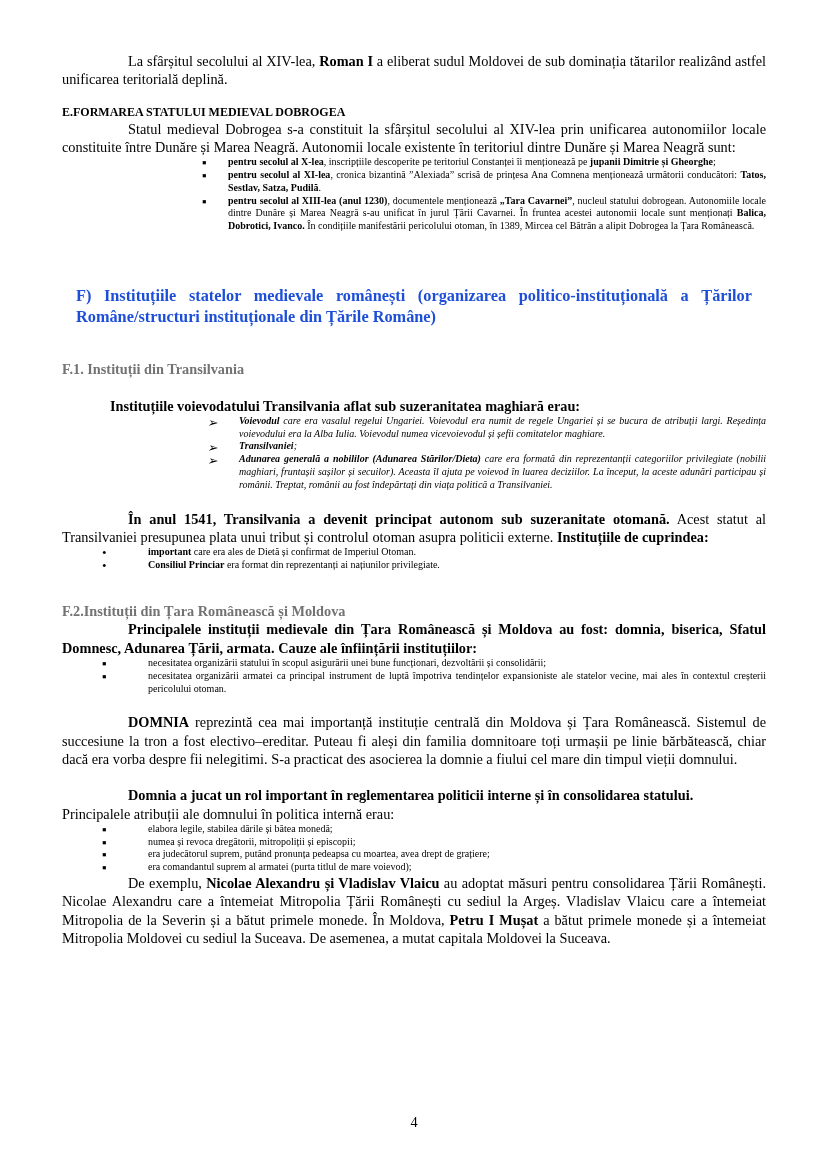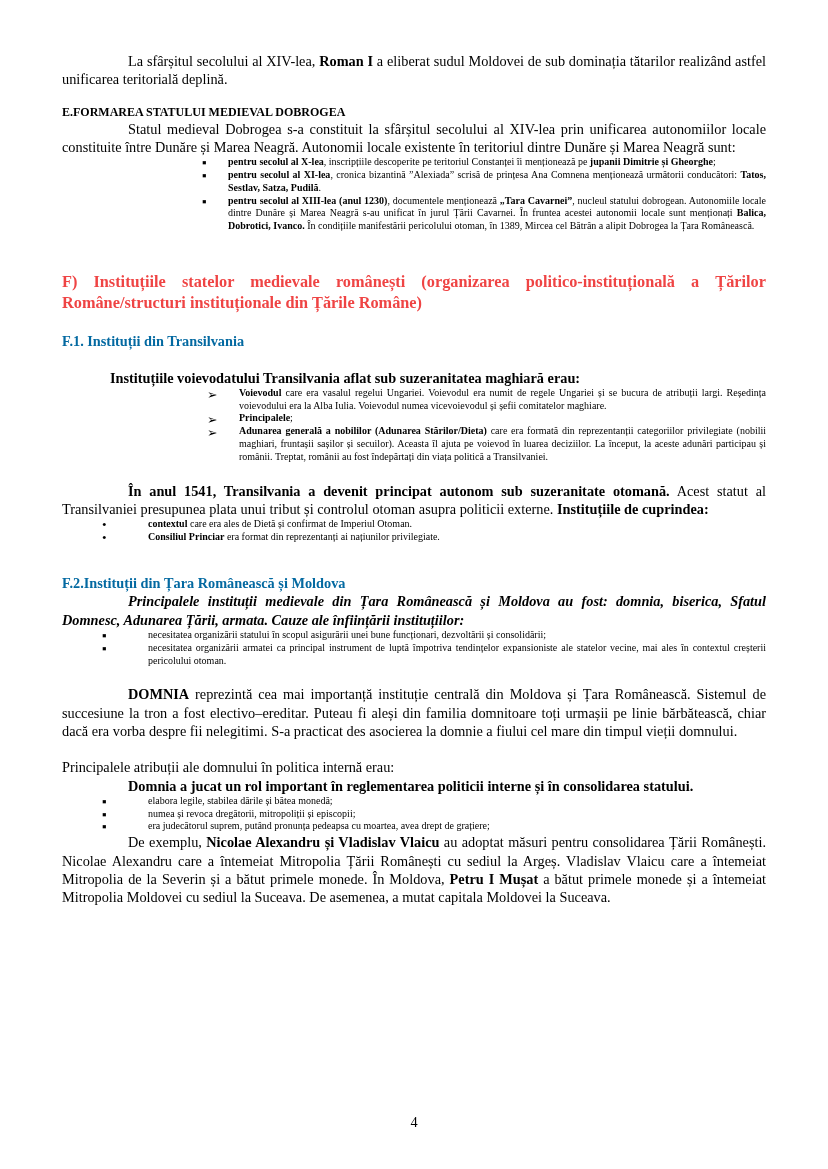--- a/index.html
+++ b/index.html
@@ -24,41 +24,41 @@
   .body-text {
     font-size: 14.3px;
     line-height: 1.28;
     text-align: justify;
     margin: 0;
   }
   .indent {
     text-indent: 66px;
   }
   .b { font-weight: bold; }
-  .bi { font-weight: bold; font-style: italic; }
+  .bi { font-weight: bold; }
 
   
   .sec-head-black {
     font-size: 12px;
     font-weight: bold;
     margin: 16px 0 0 0;
     line-height: 1.25;
   }
 
   
   .head-red {
-    color: #ef4444;
+    color: #1d4ed8;
     font-weight: bold;
     font-size: 16.3px;
     line-height: 1.32;
     text-align: justify;
-    margin: 0;
+    margin: 14px;
   }
   .head-red-sub {
-    color: #0369a1;
+    color: #737373;
     font-weight: bold;
     font-size: 14.3px;
     line-height: 1.3;
     margin: 0;
   }
 
   
   ul.sq, ul.arrow, ul.dot, ul.sq2 {
     list-style: none;
     margin: 0;
@@ -76,21 +76,21 @@
   ul.sq > li { padding-left: 26px; }
   ul.sq > li::before {
     content: "\25AA";
     position: absolute;
     left: 0;
     top: -1px;
     font-size: 13px;
   }
   
   ul.arrow { margin-left: 145px; }
-  ul.arrow > li { padding-left: 32px; }
+  ul.arrow > li { padding-left: 32px; font-style: italic; }
   ul.arrow > li::before {
     content: "\27A2";
     position: absolute;
     left: 0;
     top: 0px;
     font-size: 12.5px;
   }
   
   ul.dot { margin-left: 40px; }
   ul.dot > li { padding-left: 46px; }
@@ -147,57 +147,58 @@
   <div class="sp-md"></div>
 
   <p class="head-red-sub">F.1. Instituții din Transilvania</p>
 
   <div class="sp-md"></div>
 
   <p class="body-text b" style="margin-left:48px;">Instituțiile voievodatului Transilvania aflat sub suzeranitatea maghiară erau:</p>
 
   <ul class="arrow">
     <li><span class="b">Voievodul</span><span> care era vasalul regelui Ungariei. Voievodul era numit de regele Ungariei și se bucura de atribuții largi. Reședința voievodului era la Alba Iulia. Voievodul numea vicevoievodul și șefii comitatelor maghiare.</span></li>
-    <li><span class="b">Principalele</span><span>;</span></li>
+    <li><span class="b">Transilvaniei</span><span>;</span></li>
     <li><span class="b">Adunarea generală a nobililor (Adunarea Stărilor/Dieta)</span><span> care era formată din reprezentanții categoriilor privilegiate (nobilii maghiari, fruntașii sașilor și secuilor). Aceasta îl ajuta pe voievod în luarea deciziilor. La început, la aceste adunări participau și românii. Treptat,   românii au fost îndepărtați din viața politică a Transilvaniei.</span></li>
   </ul>
 
   <div class="sp-md"></div>
 
   <p class="body-text indent"><span class="b">În anul 1541, Transilvania a devenit principat autonom sub suzeranitate otomană.</span><span> Acest statut al Transilvaniei presupunea plata unui tribut  și controlul otoman asupra politicii externe. </span><span class="b">Instituțiile de cuprindea:</span></p>
 
   <ul class="dot">
-    <li><span class="b">contextul</span><span> care era ales de Dietă și confirmat de Imperiul Otoman.</span></li>
+    <li><span class="b">important</span><span> care era ales de Dietă și confirmat de Imperiul Otoman.</span></li>
     <li><span class="b">Consiliul Princiar</span><span> era format din reprezentanți ai națiunilor privilegiate.</span></li>
   </ul>
 
   <div class="sp-lg"></div>
 
   <p class="head-red-sub">F.2.Instituții din Țara Românească și Moldova</p>
 
   <p class="body-text bi indent">Principalele instituții medievale din Țara Românească și Moldova au fost: domnia, biserica, Sfatul Domnesc, Adunarea Țării, armata. Cauze ale înființării instituțiilor:</p>
 
   <ul class="sq2">
     <li>necesitatea organizării statului în scopul asigurării unei bune funcționari, dezvoltării și consolidării;</li>
     <li>necesitatea organizării armatei ca principal instrument de luptă împotriva tendințelor expansioniste ale statelor vecine, mai ales în contextul creșterii pericolului otoman.</li>
   </ul>
 
   <div class="sp-md"></div>
 
   <p class="body-text indent"><span class="b">DOMNIA</span><span> reprezintă cea mai importanță instituție centrală din Moldova și Țara Românească. Sistemul de succesiune la tron a fost electivo–ereditar. Puteau fi aleși din familia domnitoare toți urmașii pe linie bărbătească, chiar dacă era vorba despre fii nelegitimi. S-a practicat des asocierea la domnie a fiului cel mare din timpul vieții domnului.</span></p>
 
   <div class="sp-md"></div>
 
+  <p class="body-text b indent">Domnia a jucat un rol important în reglementarea politicii interne și în consolidarea statului.</p>
   <p class="body-text">Principalele atribuții ale domnului în politica internă erau:</p>
-  <p class="body-text b indent">Domnia a jucat un rol important în reglementarea politicii interne și în consolidarea statului.</p>
 
   <ul class="sq2">
     <li>elabora legile, stabilea dările și bătea monedă;</li>
     <li>numea și revoca dregătorii, mitropoliții și episcopii;</li>
     <li>era judecătorul suprem, putând pronunța pedeapsa cu moartea, avea drept de grațiere;</li>
+    <li>era comandantul suprem al armatei (purta titlul de mare voievod);</li>
   </ul>
 
   <p class="body-text indent"><span>De exemplu, </span><span class="b">Nicolae Alexandru și Vladislav Vlaicu</span><span> au adoptat măsuri pentru consolidarea Țării Românești. Nicolae Alexandru care a întemeiat Mitropolia Țării Românești cu sediul la Argeș. Vladislav Vlaicu  care a întemeiat Mitropolia de la Severin și a bătut primele monede.  În Moldova, </span><span class="b">Petru I Mușat</span><span> a bătut primele monede și a întemeiat Mitropolia Moldovei cu sediul la Suceava. De asemenea, a mutat capitala Moldovei la Suceava.</span></p>
 
   <div class="sp-md"></div>
 
   <div class="page-number">4</div>
 
 </div>
 

